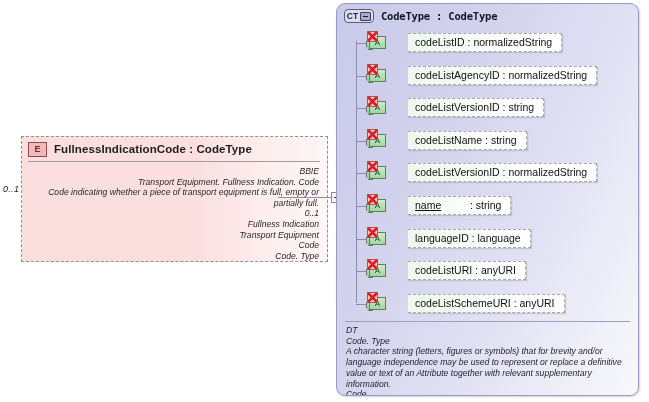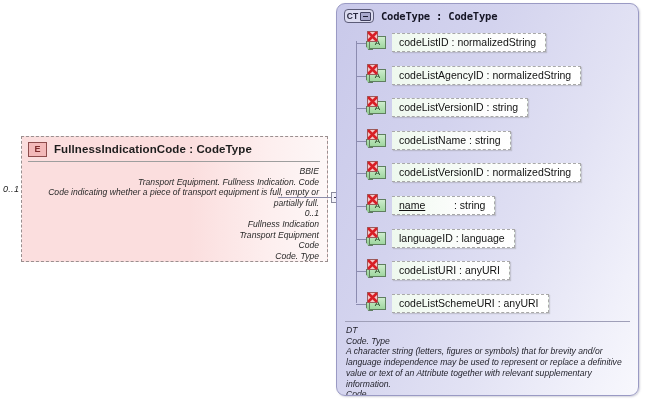--- a/index.html
+++ b/index.html
@@ -112,21 +112,21 @@
     position:absolute;left:0px;top:8px;width:7px;height:9px;
     background:linear-gradient(to bottom,#b9e2b9,#8cc98c);
     border-left:1px solid #5f7f5f;border-bottom:1px solid #5f7f5f;
     box-sizing:border-box;
     clip-path:polygon(0 0,100% 0,100% 100%,35% 100%,0 62%);
   }
   .attr-icon .ax{
     position:absolute;left:1px;top:-2px;width:11px;height:11px;z-index:4;
   }
   .attr-label{
-    margin-left:4px;height:19px;box-sizing:border-box;
+    margin-left:20px;height:19px;box-sizing:border-box;
     border:1px dashed #a8a8a8;border-left:none;
     background:linear-gradient(to right,#eef8ee 0%,#f5fbf5 30%,#fdfdfd 70%,#ffffff 100%);
     display:flex;align-items:center;padding:0 9px 0 7px;
     font-size:10.5px;color:#111;white-space:nowrap;
     box-shadow:1px 1px 1px rgba(130,130,130,.30);
   }
 
   
   .ct-doc-sep{
     position:absolute;left:8px;right:8px;top:317px;height:1px;background:#9f9fb8;

